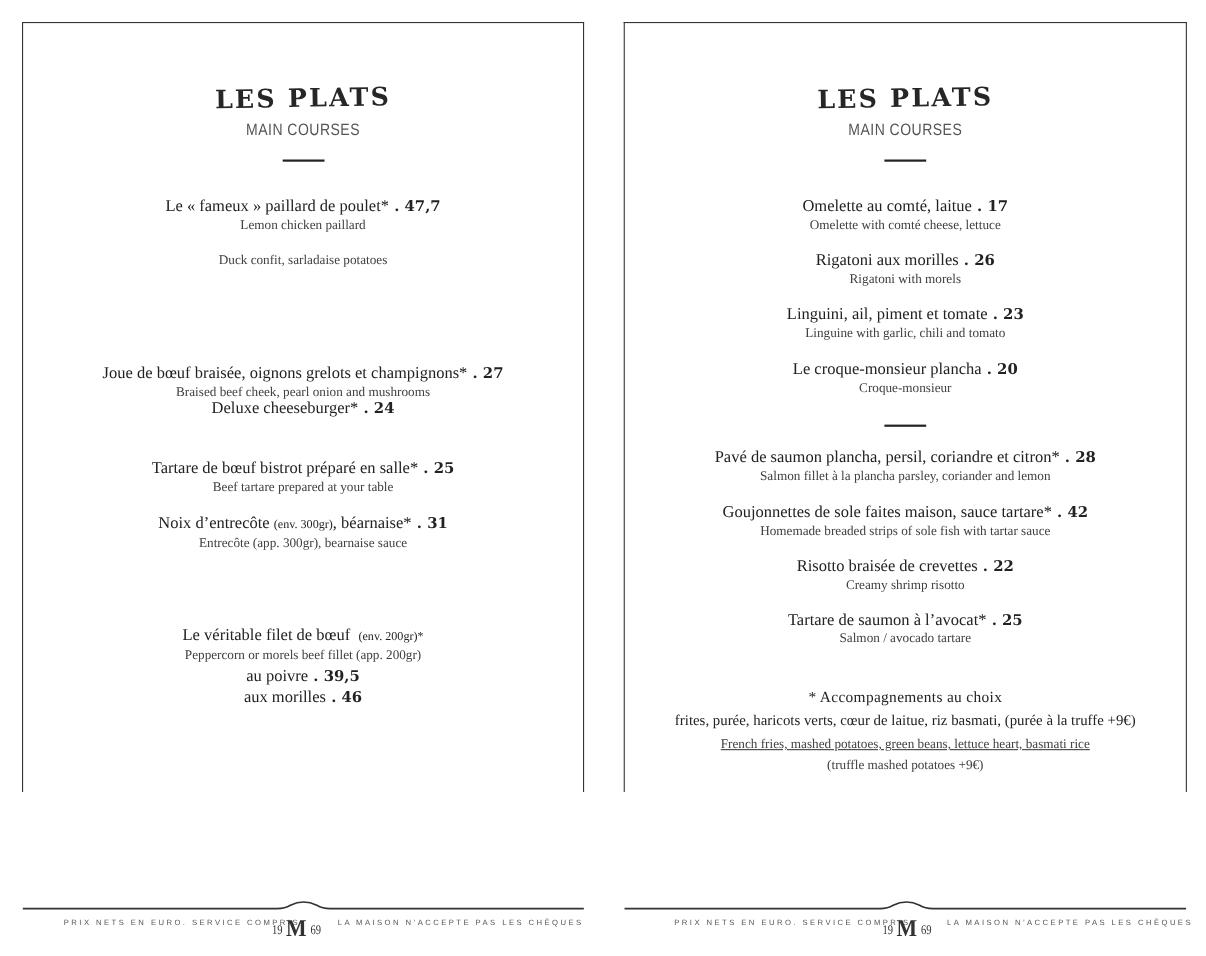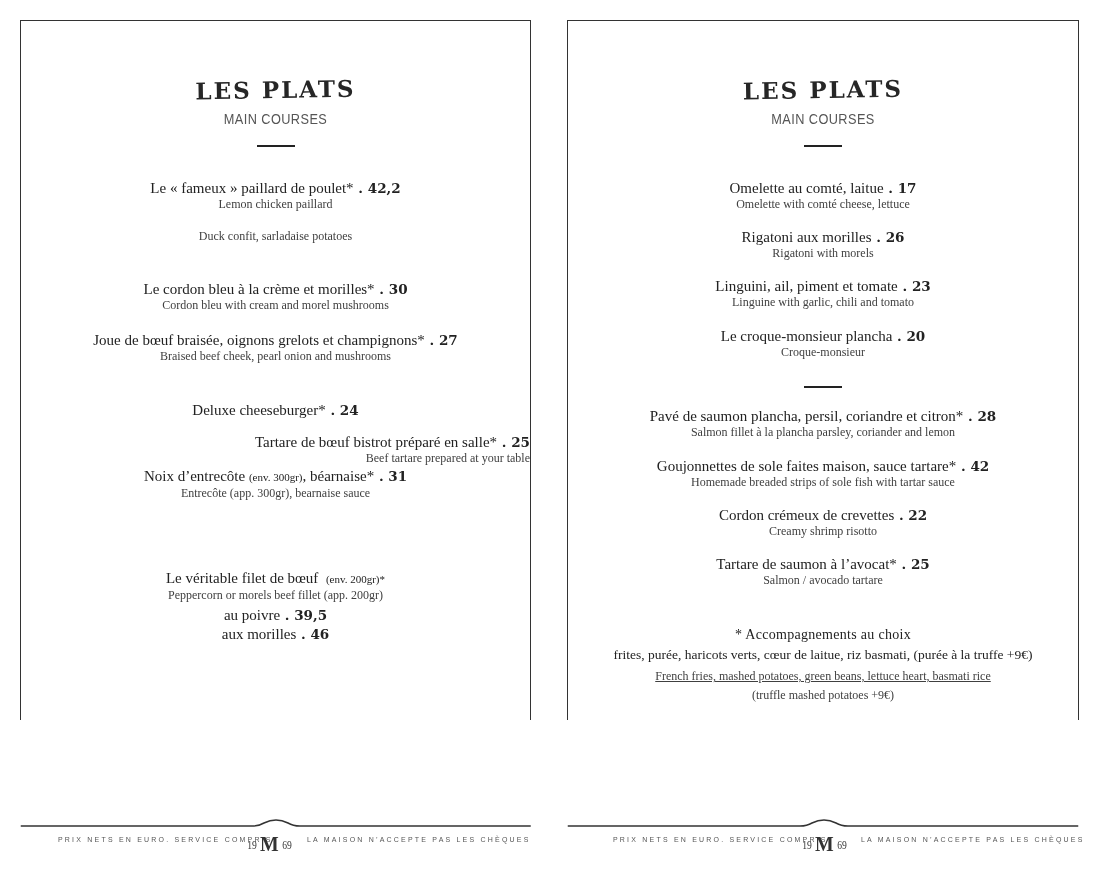--- a/index.html
+++ b/index.html
@@ -34,38 +34,34 @@
   </style>
 </head>
 <body>
 
 <div class="panel" id="left-panel">
   <div class="title">LES PLATS</div>
   <div class="subtitle">MAIN COURSES</div>
   <div class="rule" style="top:124px;"></div>
 
   <div class="item" style="top:158px;">
-    <div class="fr"><span>Le « fameux » paillard de poulet*</span><span class="price"> . <span>42,2</span></span></div>
+    <div class="fr"><span>Le « fameux » paillard de poulet*</span><span class="price"> . <span>47,7</span></span></div>
     <div class="en">Lemon chicken paillard</div>
   </div>
   <div class="item" style="top:208px;">
     <div class="en">Duck confit, sarladaise potatoes</div>
   </div>
-  <div class="item" style="top:259px;">
-    <div class="fr"><span>Le cordon bleu à la crème et morilles*</span><span class="price"> . <span>30</span></span></div>
-    <div class="en">Cordon bleu with cream and morel mushrooms</div>
-  </div>
   <div class="item" style="top:310px;">
     <div class="fr"><span>Joue de bœuf braisée, oignons grelots et champignons*</span><span class="price"> . <span>27</span></span></div>
     <div class="en">Braised beef cheek, pearl onion and mushrooms</div>
   </div>
-  <div class="item" style="top:380px;">
+  <div class="item" style="top:341px;">
     <div class="fr"><span>Deluxe cheeseburger*</span><span class="price"> . <span>24</span></span></div>
   </div>
-  <div class="item" style="top:412px;text-align:right;">
+  <div class="item" style="top:396px;">
     <div class="fr"><span>Tartare de bœuf bistrot préparé en salle*</span><span class="price"> . <span>25</span></span></div>
     <div class="en">Beef tartare prepared at your table</div>
   </div>
   <div class="item" style="top:446px;">
     <div class="fr"><span>Noix d’entrecôte</span> <span class="small">(env. 300gr)</span><span>, béarnaise*</span><span class="price"> . <span>31</span></span></div>
     <div class="en">Entrecôte (app. 300gr), bearnaise sauce</div>
   </div>
   <div class="item" style="top:548px;">
     <div class="fr"><span>Le véritable filet de bœuf</span>&nbsp; <span class="small">(env. 200gr)*</span></div>
     <div class="en">Peppercorn or morels beef fillet  (app. 200gr)</div>
@@ -100,21 +96,21 @@
 
   <div class="item" style="top:386px;">
     <div class="fr"><span>Pavé de saumon plancha, persil, coriandre et citron*</span><span class="price"> . <span>28</span></span></div>
     <div class="en">Salmon fillet à la plancha parsley, coriander and lemon</div>
   </div>
   <div class="item" style="top:436px;">
     <div class="fr"><span>Goujonnettes de sole faites maison, sauce tartare*</span><span class="price"> . <span>42</span></span></div>
     <div class="en">Homemade breaded strips of sole fish with tartar sauce</div>
   </div>
   <div class="item" style="top:485px;">
-    <div class="fr"><span>Cordon crémeux de crevettes</span><span class="price"> . <span>22</span></span></div>
+    <div class="fr"><span>Risotto braisée de crevettes</span><span class="price"> . <span>22</span></span></div>
     <div class="en">Creamy shrimp risotto</div>
   </div>
   <div class="item" style="top:534px;">
     <div class="fr"><span>Tartare de saumon à l’avocat*</span><span class="price"> . <span>25</span></span></div>
     <div class="en">Salmon / avocado tartare</div>
   </div>
 
   <div class="item" style="top:606px;">
     <div class="sides-title">* Accompagnements au choix</div>
     <div class="fr" style="font-size:13.5px; margin-top:3px;">frites, purée, haricots verts, cœur de laitue, riz basmati, (purée à la truffe +9€)</div>

